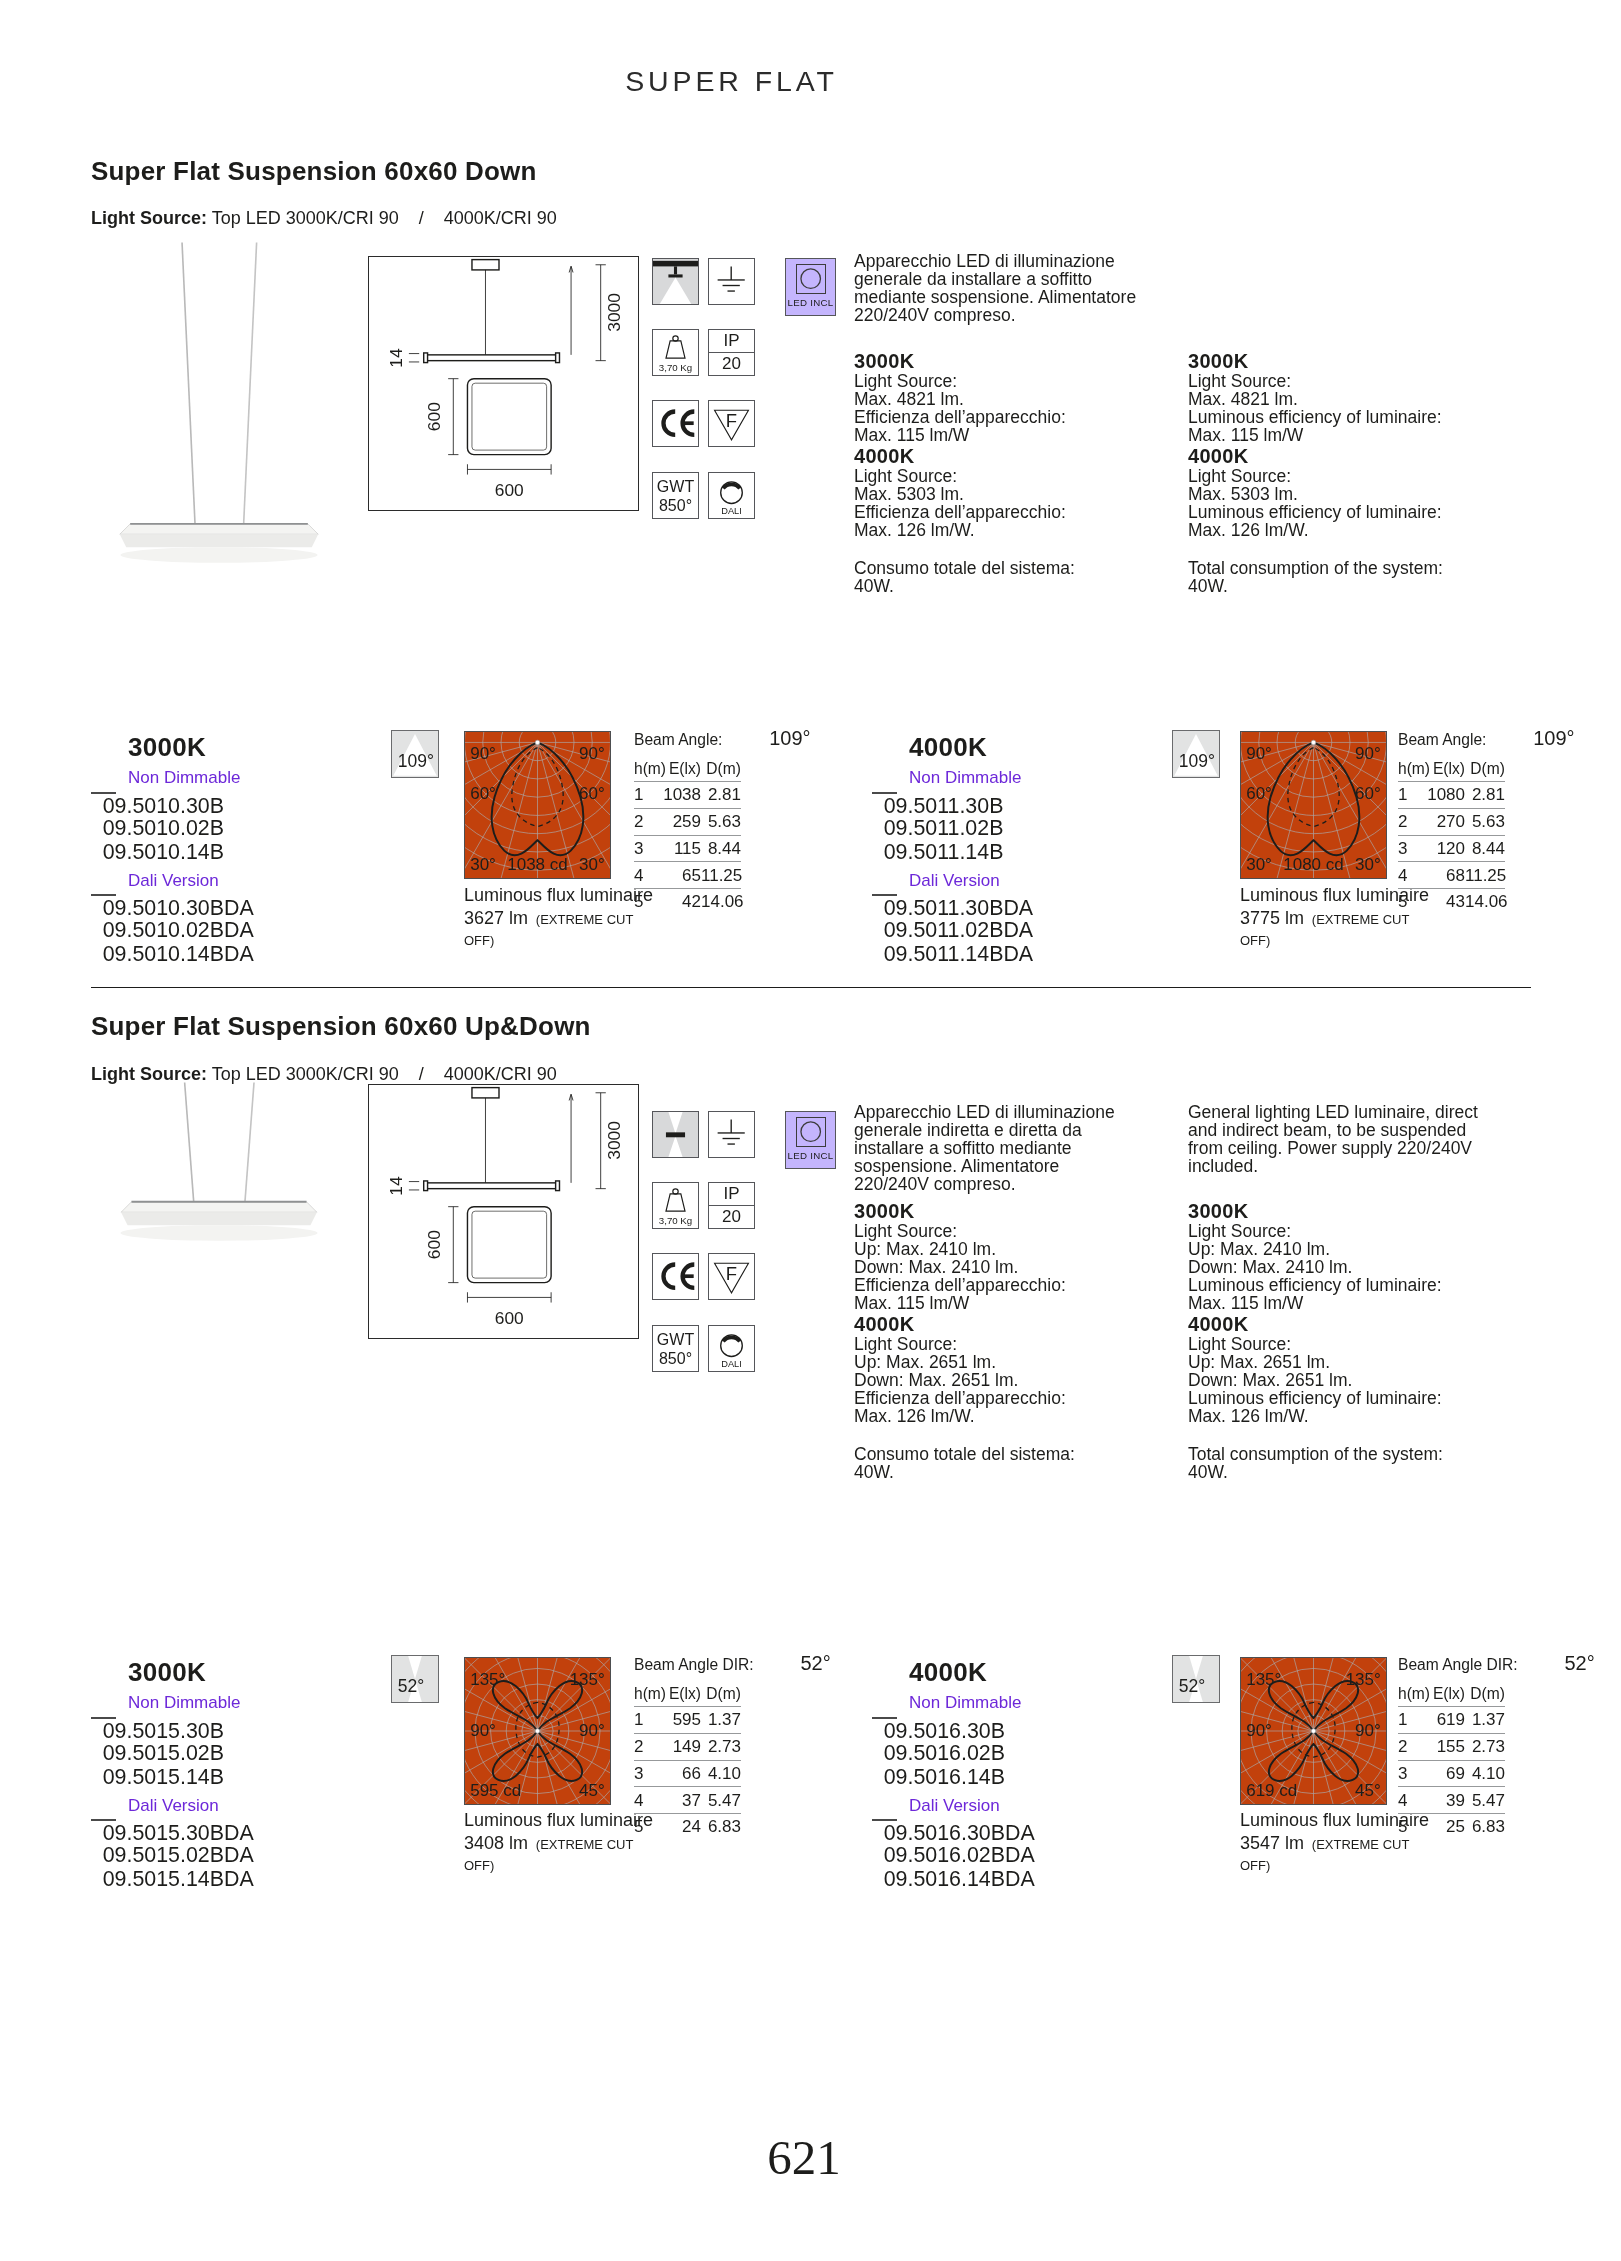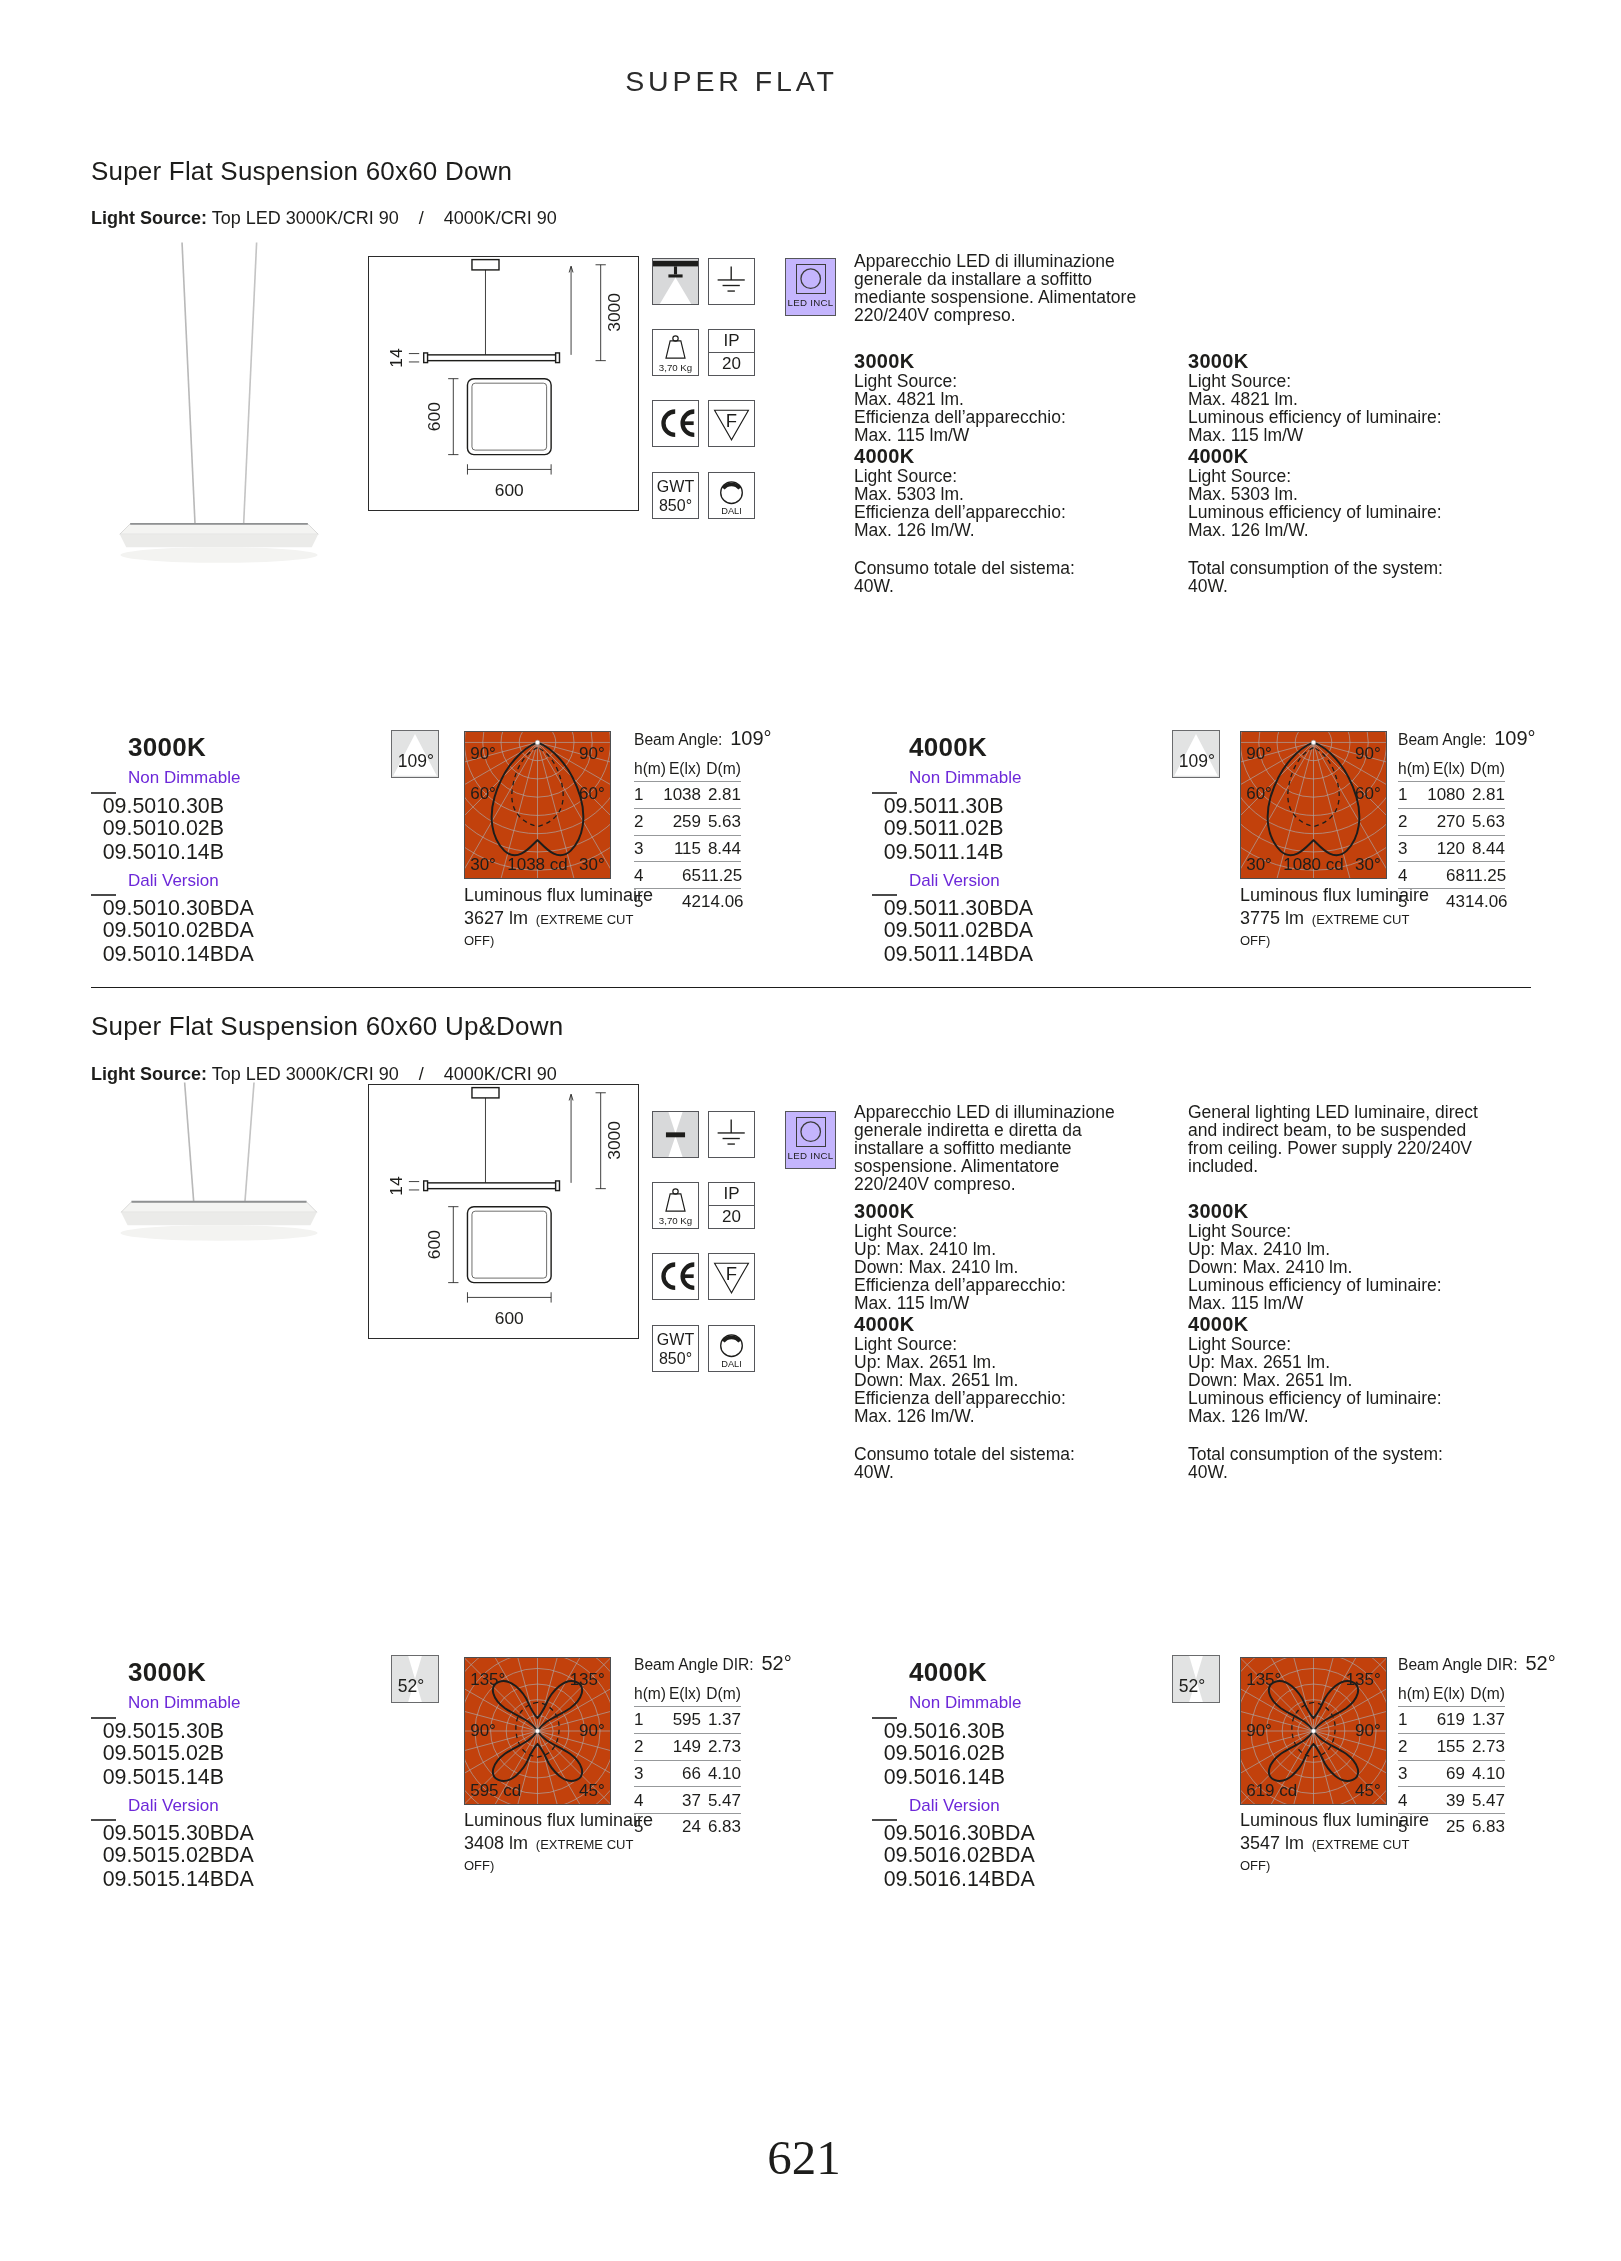--- a/index.html
+++ b/index.html
@@ -1,21 +1,21 @@
 <!DOCTYPE html>
 <html style="font-size:10.4px"><head>
 <meta charset="utf-8">
 <style>
   html,body{margin:0;padding:0;background:#fff;}
   .page{position:relative;width:1608px;height:2261px;background:#ffffff;color:#1d1d1b;
         font-family:"Liberation Sans", sans-serif;overflow:hidden;}
   .abs{position:absolute;}
   .hdr{position:absolute;left:602px;top:65px;width:259px;text-align:center;
        font-size:28.5px;letter-spacing:3.9px;color:#2b2b2b;}
-  .stitle{position:absolute;left:91px;font-size:26px;font-weight:normal;margin:0;letter-spacing:0.2px;}
+  .stitle{position:absolute;left:91px;font-size:26px;font-weight:bold;margin:0;letter-spacing:0.2px;}
   .lsrc{position:absolute;left:91px;font-size:18px;}
   .lsrc b{font-weight:bold;}
   .lsrc .lsv{white-space:pre-wrap;}
   
   .tdraw{position:absolute;left:368px;width:271px;height:255px;border:1.3px solid #2b2b2b;box-sizing:border-box;}
   .tdraw svg{width:100%;height:100%;display:block;}
   .dline{stroke:#1d1d1b;stroke-width:1.3;fill:none;}
   .bline{stroke:#1d1d1b;stroke-width:2.2;fill:#fff;}
   .dimtxt{font-size:27px;fill:#1d1d1b;}
   
@@ -61,21 +61,21 @@
   .pl{position:absolute;font-size:17px;}
   .pl.tl{left:5.2px;top:11.7px;}  .pl.tr{right:5.2px;top:11.7px;}
   .pl.m60l{left:5.2px;top:52px;} .pl.m60r{right:5.2px;top:52px;}
   .pl.m90l{left:5.2px;top:63px;} .pl.m90r{right:5.2px;top:63px;}
   .pl.bl{left:5.2px;bottom:3.2px;} .pl.bc{left:0;right:0;bottom:3.2px;text-align:center;} .pl.br{right:5.2px;bottom:3.2px;}
   .pcap{position:absolute;width:195px;}
   .pcap .l1{font-size:18px;}
   .pcap .l2{font-size:18px;margin-top:1.9px;}
   .pcap .cut{font-size:13px;margin-left:7.8px;}
   .ptab{position:absolute;width:107px;}
-  .ptab .hd{display:flex;align-items:baseline;}
+  .ptab .hd{display:flex;align-items:baseline;gap:39px;}
   .ptab .hl{font-size:15.6px;white-space:nowrap;}
   .ptab .hv{font-size:20px;margin-left:7.8px;}
   .pcols,.trow{display:grid;grid-template-columns:27px 40px 40px;}
   .pcols{margin-top:10.4px;border-bottom:1.3px solid #97999b;padding-bottom:2.6px;font-size:15.6px;}
   .pcols span:first-child{text-align:left;}
   .pcols span{text-align:right;}
   .trow{border-bottom:1.3px solid #97999b;font-size:17px;padding:3.2px 0 2.6px 0;}
   .trow:last-child{border-bottom:none;}
   .trow span{text-align:right;}
   .trow span:first-child{text-align:left;}

